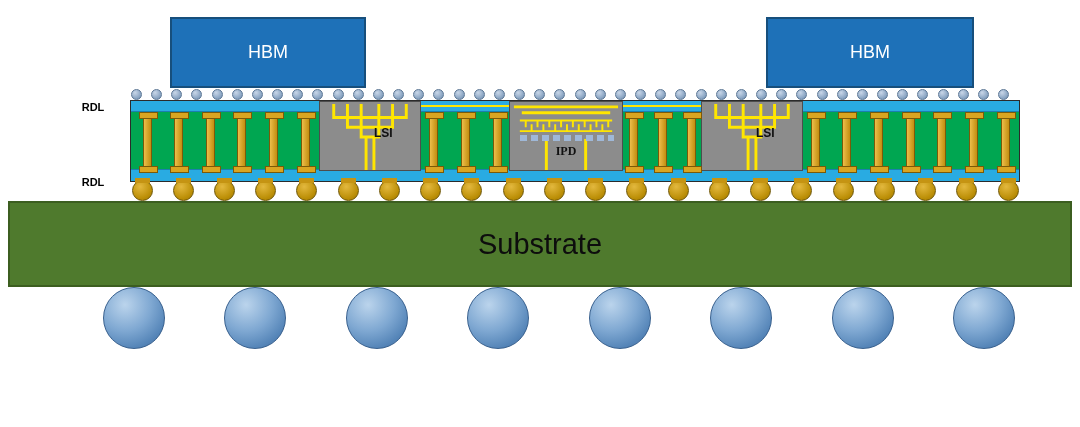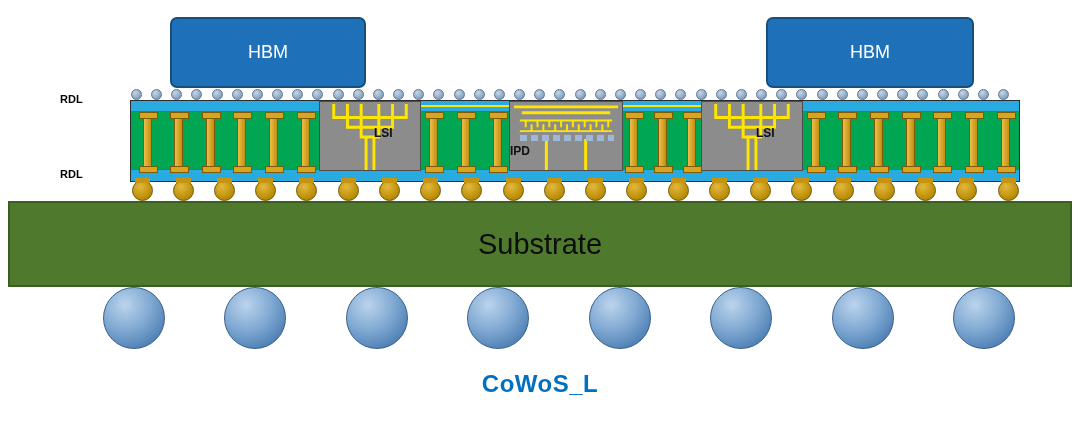--- a/index.html
+++ b/index.html
@@ -1,21 +1,21 @@
 <!DOCTYPE html>
 <html><head>
 <meta charset="utf-8">
 <style>
   * { margin:0; padding:0; box-sizing:border-box; }
   body { background:#fff; font-family:"Liberation Sans", sans-serif; }
   .canvas { position:relative; width:1080px; height:427px; background:#fff; overflow:hidden; }
 
   
   .chip { position:absolute; display:flex; align-items:center; justify-content:center;
-          color:#fff; font-size:18px;border-radius:7px; }
+          color:#fff; font-size:18px; }
   .hbm  { background:#1E71B8; border:2px solid #174F7C; top:17px; height:71px; }
   .hbm.left  { left:170px; width:196px; }
   .hbm.right { left:766px; width:208px; }
   .logic { background:linear-gradient(180deg,#6FA7DE,#4E8FD0); border:2px solid #2E75B6;
            left:385px; top:30px; width:375px; height:58px; }
 
   
   .mbrow { position:absolute; left:131px; top:89px; width:878px; height:11px; }
   .mbump { position:absolute; top:0; width:11px; height:11px; border-radius:50%;
            background:radial-gradient(circle at 35% 30%, #C8D6E8, #8FA9C6 60%, #6E8CAD);
@@ -38,26 +38,26 @@
 
   .block { position:absolute; top:0; height:70px; background:#8C8C8C; border:1px solid #4D4D4D; }
   .block.lsi-left  { left:188px; width:102px; }
   .block.ipd       { left:378px; width:114px; }
   .block.lsi-right { left:570px; width:102px; }
   .wires { position:absolute; left:0; top:0; width:100%; height:100%; }
   .wires path { stroke:#FFE600; stroke-width:3; fill:none; }
   .wires path.thin { stroke-width:2; }
   .blabel { position:absolute; font-size:12px; font-weight:bold; color:#111; }
   .lsi-label { left:54%; top:36%; }
-  .ipd-label { left:0; right:0; top:42px; text-align:left; }
+  .ipd-label { left:0; right:0; top:42px; text-align:center;font-family:Liberation Serif, serif; }
   .ipd-pads { position:absolute; left:10px; top:33px; width:94px; height:6px;
               background:repeating-linear-gradient(90deg,#9FB8D8 0 7px, transparent 7px 11px); }
 
   
-  .side { position:absolute; text-align:left; color:#000; font-weight:bold; }
+  .side { position:absolute; text-align:center; color:#000; font-weight:bold;margin-top:8px; }
   .rdl-label { left:60px; width:66px; font-size:11px; }
   .rdl-label.top { top:93px; }
   .rdl-label.bottom { top:168px; }
   .interposer-label { left:6px; width:120px; top:126px; font-size:15px; }
 
   
   .gbrow { position:absolute; left:130px; top:178px; width:890px; height:24px; }
   .gbump { position:absolute; top:2px; width:21px; height:21px; border-radius:50%;
            background:radial-gradient(circle at 38% 30%, #E3B83E, #BC8F07 65%, #9A7403);
            border:1px solid #6E5502; }
@@ -235,14 +235,13 @@
       <div class="bga" style="left: 103px;"></div>
       <div class="bga" style="left: 224.429px;"></div>
       <div class="bga" style="left: 345.857px;"></div>
       <div class="bga" style="left: 467.286px;"></div>
       <div class="bga" style="left: 588.714px;"></div>
       <div class="bga" style="left: 710.143px;"></div>
       <div class="bga" style="left: 831.571px;"></div>
       <div class="bga" style="left: 953px;"></div>
     </div>
 
-  <div class="title">CoWoS_L</div>
 </div>
 
 </body></html>

